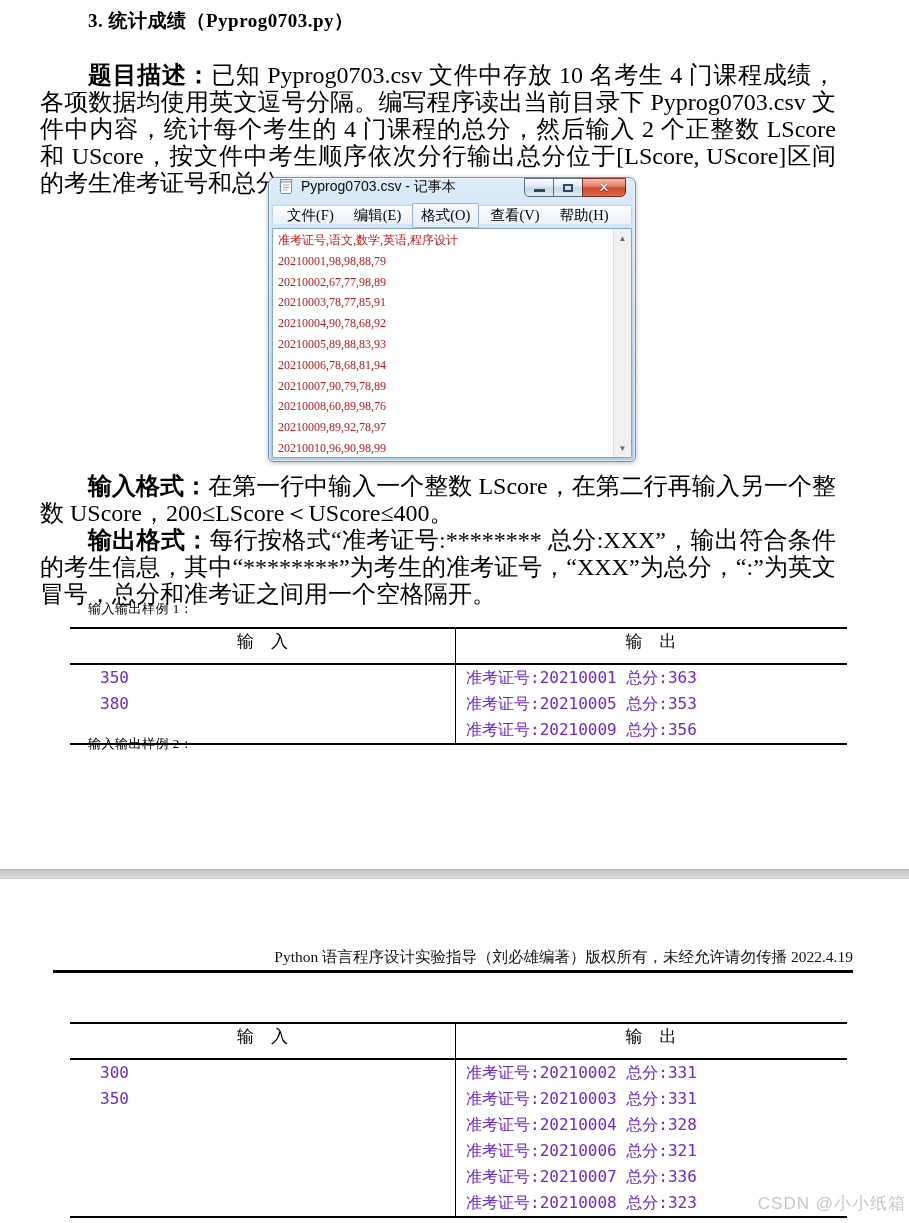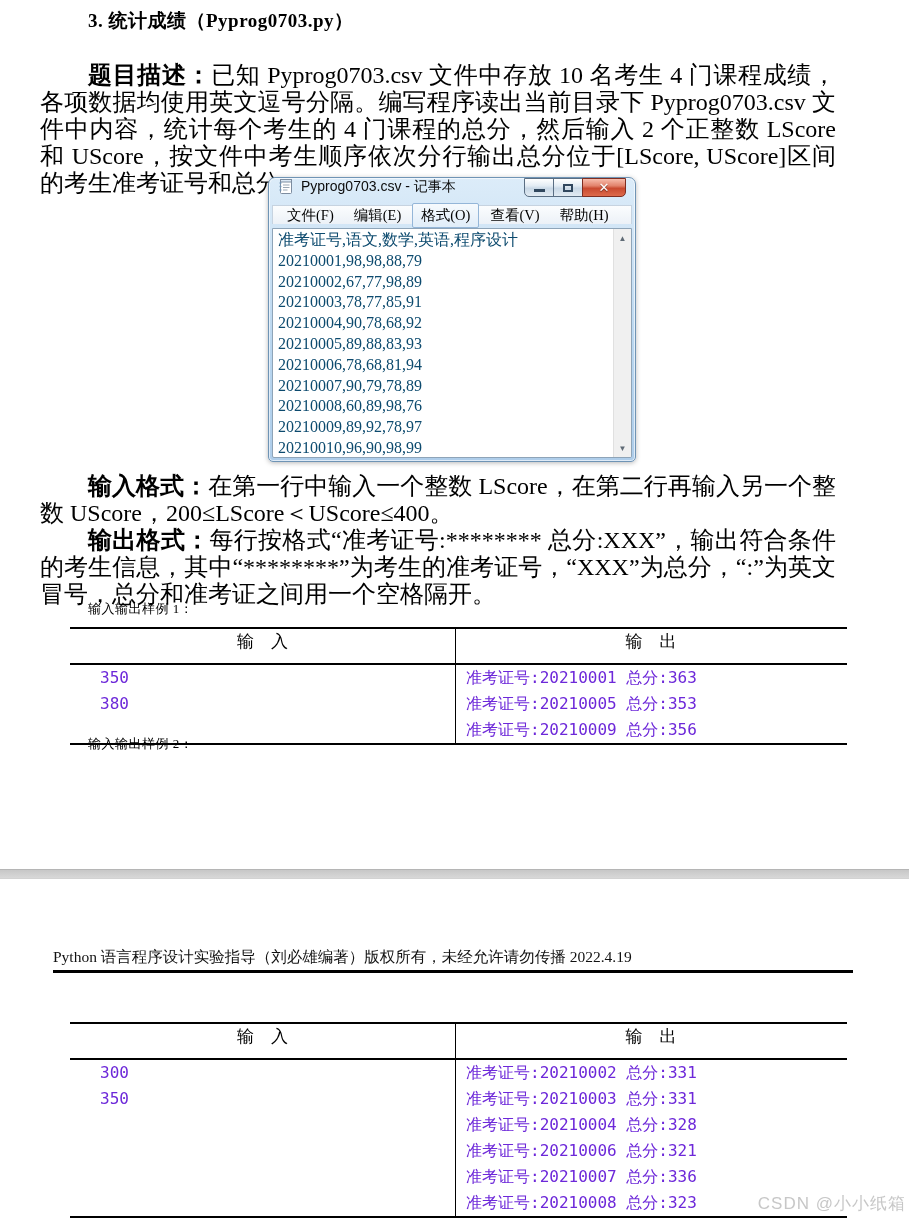--- a/index.html
+++ b/index.html
@@ -52,21 +52,21 @@
   .io-divider { position:absolute; top:0; bottom:0; left:385px; width:1px; background:#000; }
 
   
   .page-sep {
     position:absolute; left:0; top:869px; width:909px; height:10px;
     background:linear-gradient(#c7c7c7,#d8d8d8);
     border-top:1px solid #b5b5b5; border-bottom:1px solid #d2d2d2;
   }
   .p2-header {
     position:absolute; left:53px; top:947px; width:800px;
-    text-align:left; font-size:15.5px; color:#111;
+    text-align:right; font-size:15.5px; color:#111;
   }
   .p2-rule { position:absolute; left:53px; top:970px; width:800px; height:3px; background:#000; }
 
   .watermark {
     position:absolute; top:1192px; right:3px; z-index:6;
     font-family:"Liberation Sans","DejaVu Sans",sans-serif;
     font-size:17px; color:#c7c7c7; letter-spacing:1px;
     text-shadow:1px 1px 0 #fefefe;
   }
 
@@ -108,21 +108,21 @@
     background:linear-gradient(#f6fafd,#e0edf9);
   }
   .np-content {
     position:absolute; top:50px; left:3px; right:3px; bottom:3px;
     background:#fff; border:1px solid #8fa4b8; border:1px solid #8ea4b8;
     border-radius:0 0 2px 2px; overflow:hidden;
   }
   .np-text {
     position:absolute; top:1px; left:0; right:18px; bottom:0; padding-left:5px;
     font-family:"Liberation Serif","DejaVu Serif",serif;
-    font-size:16px; line-height:20.8px; color:#0c4a6e; white-space:pre; overflow:hidden;
+    font-size:12px; line-height:20.8px; color:#b91c1c; white-space:pre; overflow:hidden;
   }
   .np-scrollbar {
     position:absolute; top:0; right:0; bottom:0; width:18px;
     background:#f0f0f0; border-left:1px solid #e0e0e0;
   }
   .np-arrow {
     position:absolute; left:0; width:17px; height:16px;
     display:flex; align-items:center; justify-content:center;
     color:#5f6a75; font-size:8px;
   }

